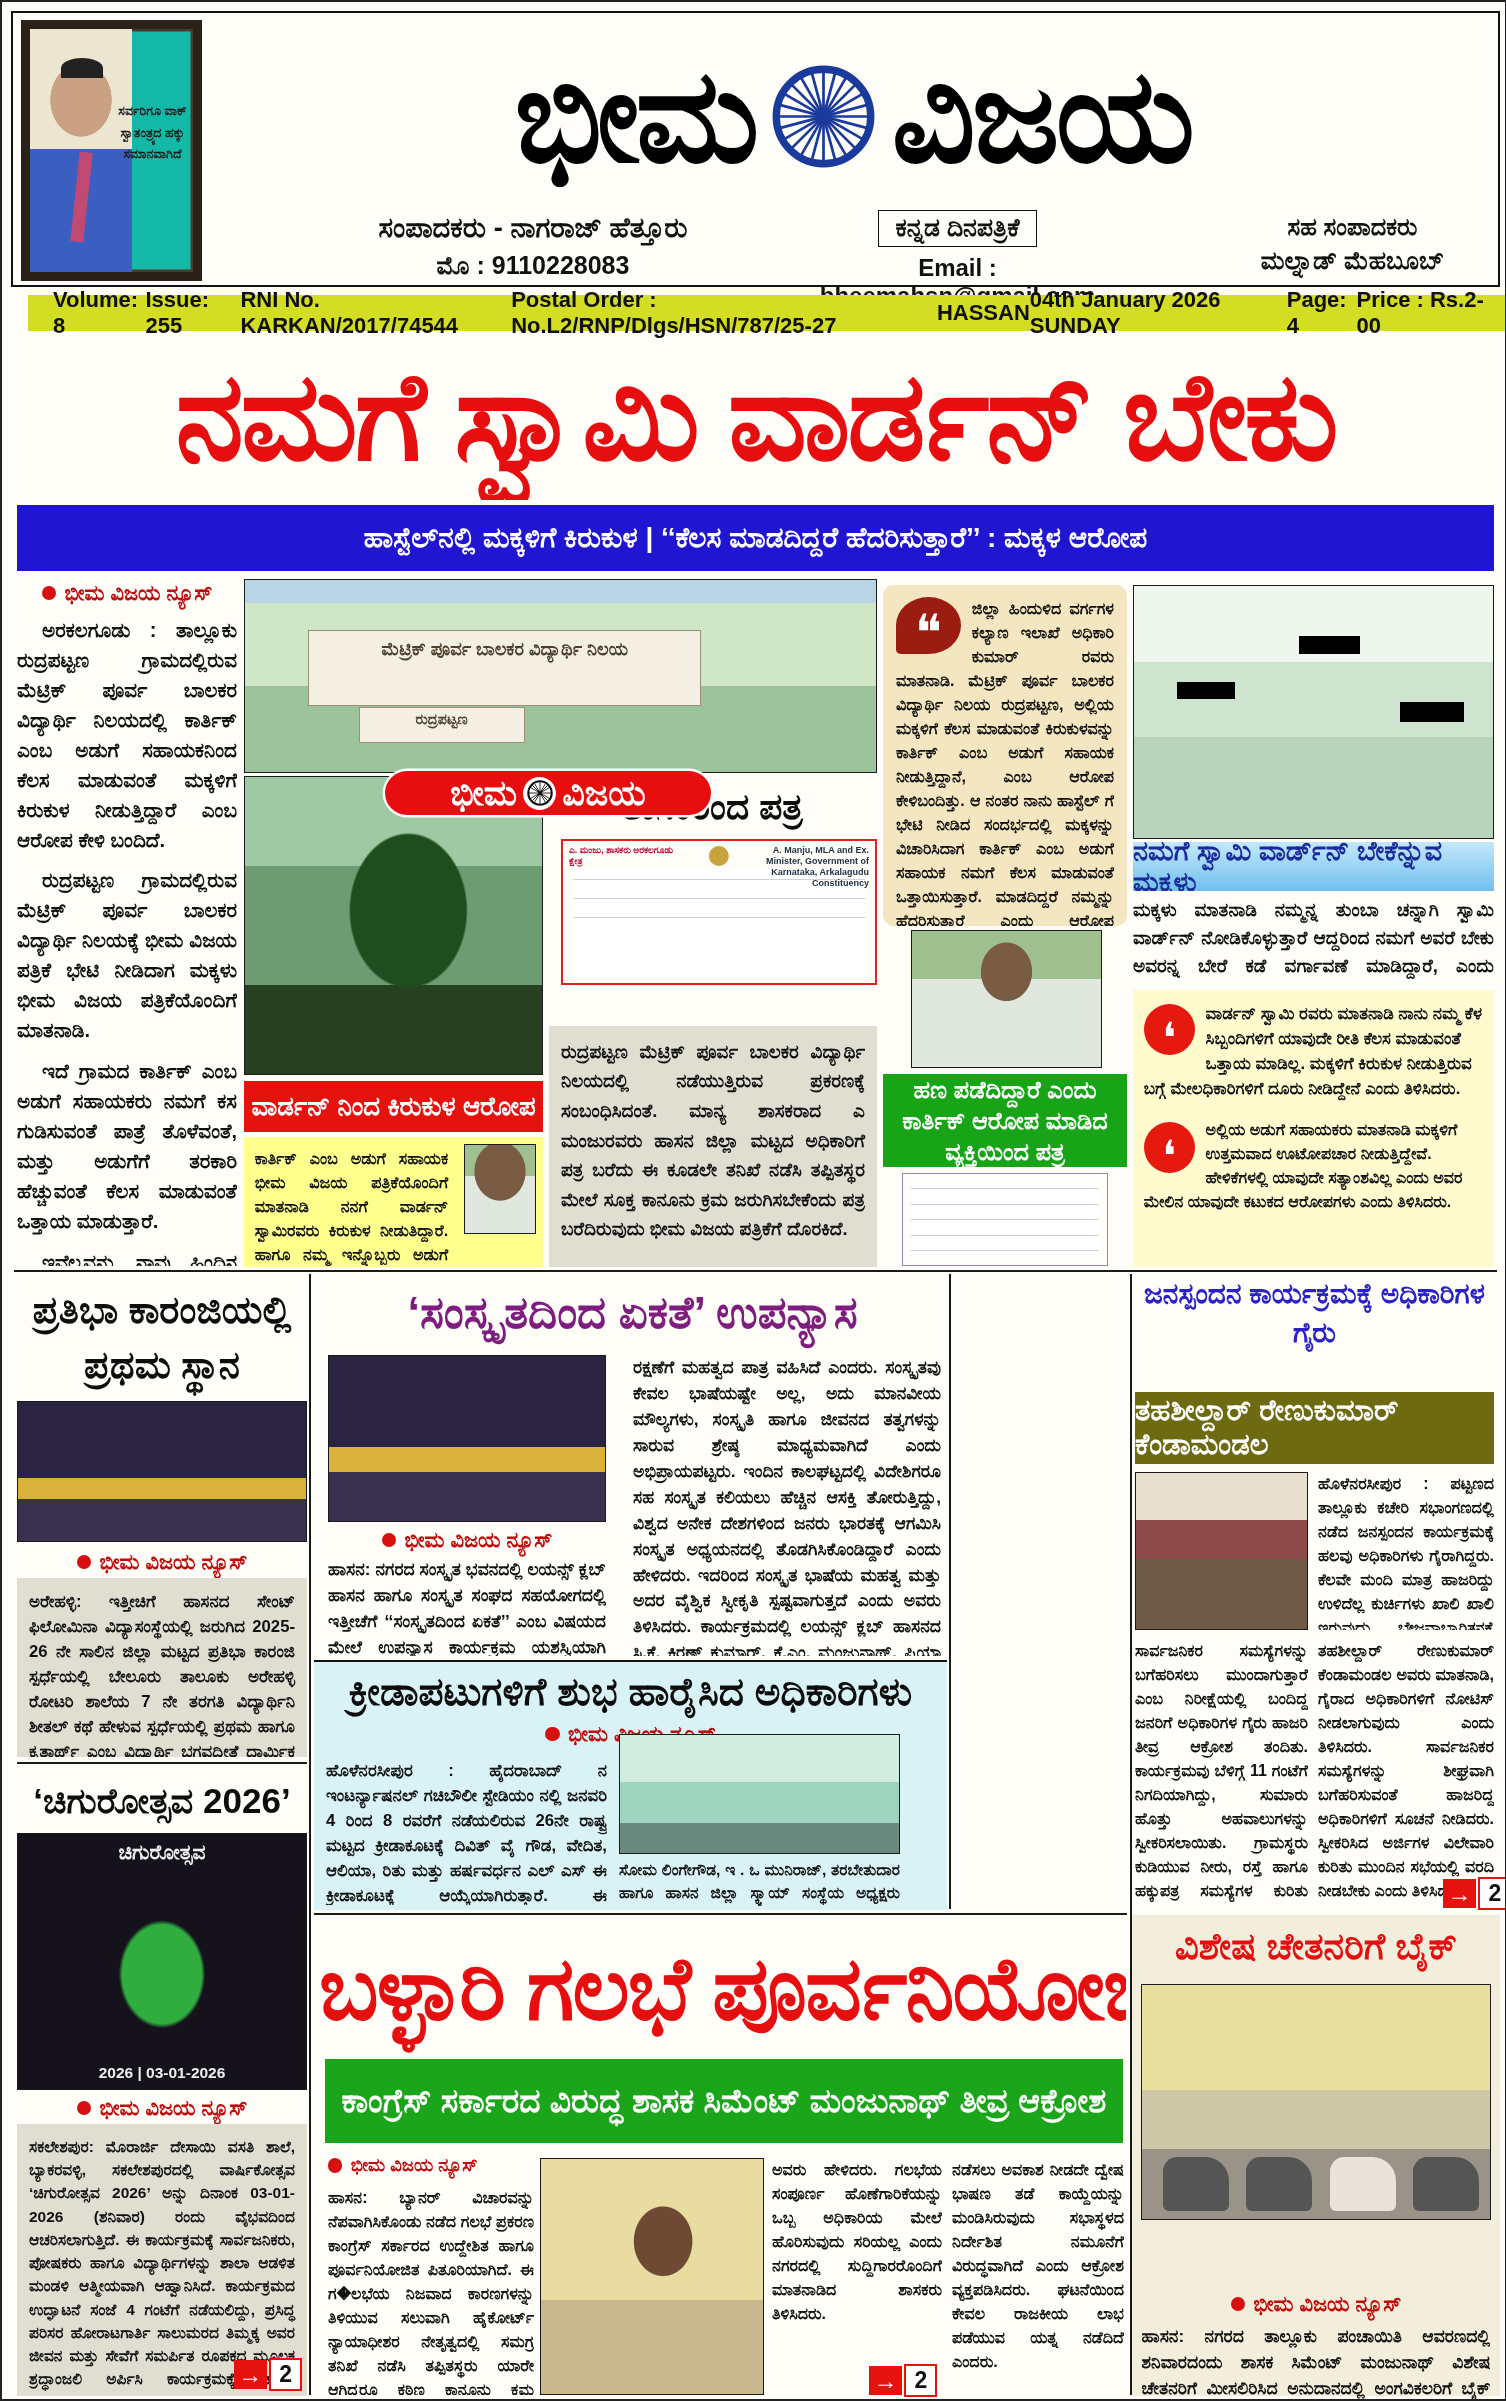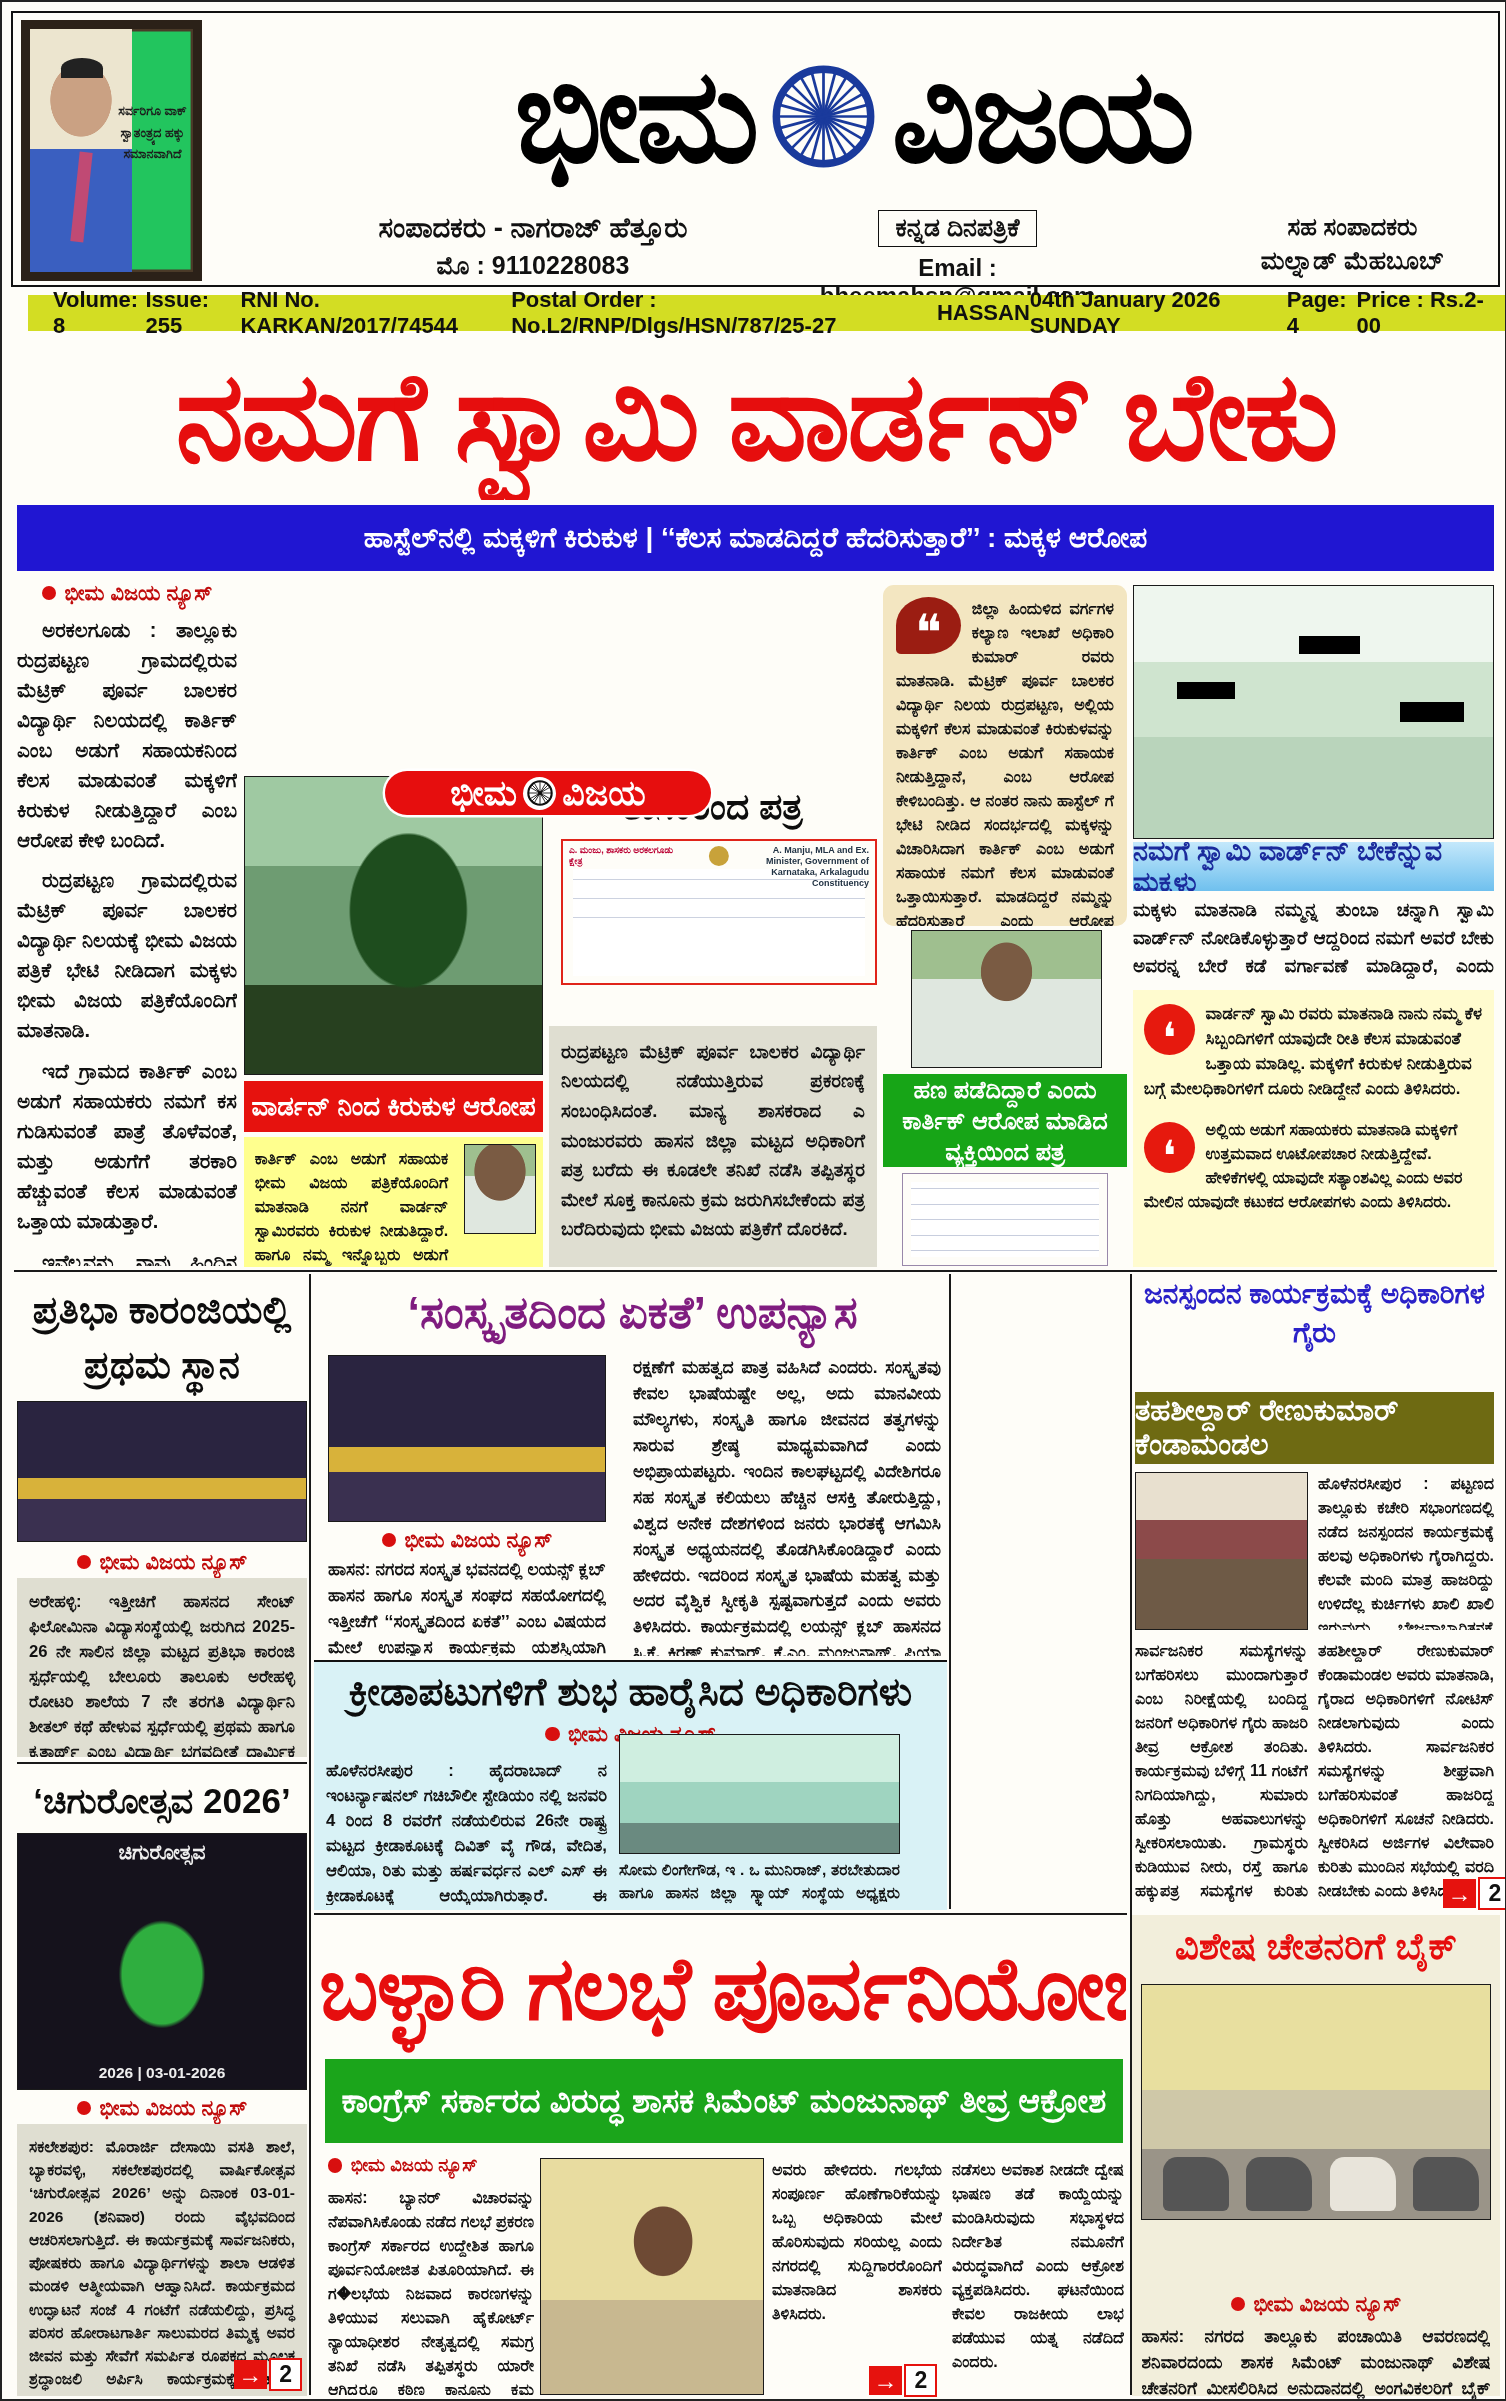--- a/index.html
+++ b/index.html
@@ -4,21 +4,21 @@
 <style>
   html,body{margin:0;padding:0;background:#888;}
   .page{position:relative;width:1507px;height:2401px;background:#fefdf8;
         font-family:"Liberation Sans",sans-serif;color:#111;border:2.4px solid #222;
         box-sizing:border-box;overflow:hidden;}
   .abs{position:absolute;box-sizing:border-box;}
   .center{text-align:center;}
   .justify{text-align:justify;}
   .ohide{overflow:hidden;}
   
-  .mast-frame{border:9.6px solid #2b2118;background:#22c55e;box-shadow:inset 0 0 0 2.4px #4a3a28;padding-left:32px;}
+  .mast-frame{border:9.6px solid #2b2118;background:#14b8a6;box-shadow:inset 0 0 0 2.4px #4a3a28;padding-left:32px;}
   .amb-photo{position:absolute;left:0;top:0;width:102px;height:100%;
      background:
        radial-gradient(ellipse 31px 37px at 51px 71px,#caa183 0 98%,transparent 100%),
        linear-gradient(180deg,transparent 0 120px,#3a5fc0 120px 100%),
        #ece5cf;}
   .amb-tie{position:absolute;left:45px;top:123px;width:13px;height:90px;background:#c04a74;transform:rotate(6deg);}
   .amb-hair{position:absolute;left:31px;top:29px;width:42px;height:20.3px;border-radius:50% 50% 0 0;background:#222;}
   .mast-quote{position:absolute;right:4.8px;top:72px;width:71px;font-size:12.6px;font-weight:800;line-height:1.7;text-align:center;color:#1c1c1c;}
   .mast-title{display:flex;align-items:center;justify-content:center;gap:15.5px;}
   .mast-title .word{font-size:130px;font-weight:900;letter-spacing:-3.6px;line-height:1;color:#000;}
@@ -154,20 +154,24 @@
       <span>ಭೀಮ ವಿಜಯ ನ್ಯೂಸ್</span>
     </div>
     <div class="body-txt justify">
       <p>ಅರಕಲಗೂಡು : ತಾಲ್ಲೂಕು ರುದ್ರಪಟ್ಟಣ ಗ್ರಾಮದಲ್ಲಿರುವ ಮೆಟ್ರಿಕ್ ಪೂರ್ವ ಬಾಲಕರ ವಿದ್ಯಾರ್ಥಿ ನಿಲಯದಲ್ಲಿ ಕಾರ್ತಿಕ್ ಎಂಬ ಅಡುಗೆ ಸಹಾಯಕನಿಂದ ಕೆಲಸ ಮಾಡುವಂತೆ ಮಕ್ಕಳಿಗೆ ಕಿರುಕುಳ ನೀಡುತ್ತಿದ್ದಾರೆ ಎಂಬ ಆರೋಪ ಕೇಳಿ ಬಂದಿದೆ.</p>
       <p>ರುದ್ರಪಟ್ಟಣ ಗ್ರಾಮದಲ್ಲಿರುವ ಮೆಟ್ರಿಕ್ ಪೂರ್ವ ಬಾಲಕರ ವಿದ್ಯಾರ್ಥಿ ನಿಲಯಕ್ಕೆ ಭೀಮ ವಿಜಯ ಪತ್ರಿಕೆ ಭೇಟಿ ನೀಡಿದಾಗ ಮಕ್ಕಳು ಭೀಮ ವಿಜಯ ಪತ್ರಿಕೆಯೊಂದಿಗೆ ಮಾತನಾಡಿ.</p>
       <p>ಇದೆ ಗ್ರಾಮದ ಕಾರ್ತಿಕ್ ಎಂಬ ಅಡುಗೆ ಸಹಾಯಕರು ನಮಗೆ ಕಸ ಗುಡಿಸುವಂತೆ ಪಾತ್ರೆ ತೊಳೆವಂತೆ, ಮತ್ತು ಅಡುಗೆಗೆ ತರಕಾರಿ ಹೆಚ್ಚುವಂತೆ ಕೆಲಸ ಮಾಡುವಂತೆ ಒತ್ತಾಯ ಮಾಡುತ್ತಾರೆ.</p>
       <p>ಇವೆಲ್ಲವನ್ನು ನಾವು ಹಿಂದಿನ ವಾರ್ಡ್‌ನ್ ಸ್ವಾಮಿ ರವರಿಗೆ ತಿಳಿಸಿದಾಗ ಅವರು ಮೇಲಧಿಕಾರಿಗಳಿಗೆ ದೂರು ನೀಡುತ್ತಾರೆ. ಆ ನಂತರ ಮೇಲಧಿಕಾರಿಗಳು ಸ್ಥಳಕ್ಕೆ ಭೇಟಿ ನೀಡಿ ಕಾರ್ತಿಕ್ ನನ್ನು ಕೆಲಸಕ್ಕೆ ಬಾರದಂತೆ ತಿಳಿಸಿದ್ದರು. ಆದರೂ ರಾತ್ರಿ ಹೊತ್ತಿನಲ್ಲಿ ಕಾರ್ತಿಕ್ ಕೆಲಸಕ್ಕೆ ಬರುತ್ತಿದ್ದಾರೆ. ಅವರು ಮುಂದಿನ ದಿನಗಳಲ್ಲಿ ಕೆಲಸಕ್ಕೆ ಬಂದರೆ ನಾವು ಹಾಸ್ಟೆಲ್ ಬಿಟ್ಟು ಹೋಗುತ್ತೇವೆ ಎಂದು ಮಕ್ಕಳು ತಿಳಿಸಿದರು.</p>
     </div>
   </div>
 
+  <div class="abs photo p-hostel" style="left:242px;top:577px;width:633px;height:194px;">
+    <div class="sign" style="left:10%;top:26%;width:62%;height:34%;font-size:18px;padding-top:8.4px;">ಮೆಟ್ರಿಕ್ ಪೂರ್ವ ಬಾಲಕರ ವಿದ್ಯಾರ್ಥಿ ನಿಲಯ</div>
+    <div class="sign" style="left:18%;top:66%;width:26%;height:16%;font-size:14.4px;padding-top:3.6px;">ರುದ್ರಪಟ್ಟಣ</div>
+  </div>
 
   <div class="abs badge" style="left:383px;top:769px;width:326px;height:44px;">
     <span>ಭೀಮ</span>
     <span class="mini-chakra">
       <svg width="26" height="26" viewBox="0 0 100 100">
         <circle cx="50" cy="50" r="45" fill="none" stroke="#111" stroke-width="8"></circle>
         <circle cx="50" cy="50" r="8" fill="#111"></circle>
         <g stroke="#111" stroke-width="3.4">
           <line x1="95" y1="50" x2="5" y2="50"></line>
             <line x1="50" y1="95" x2="50" y2="5"></line>

